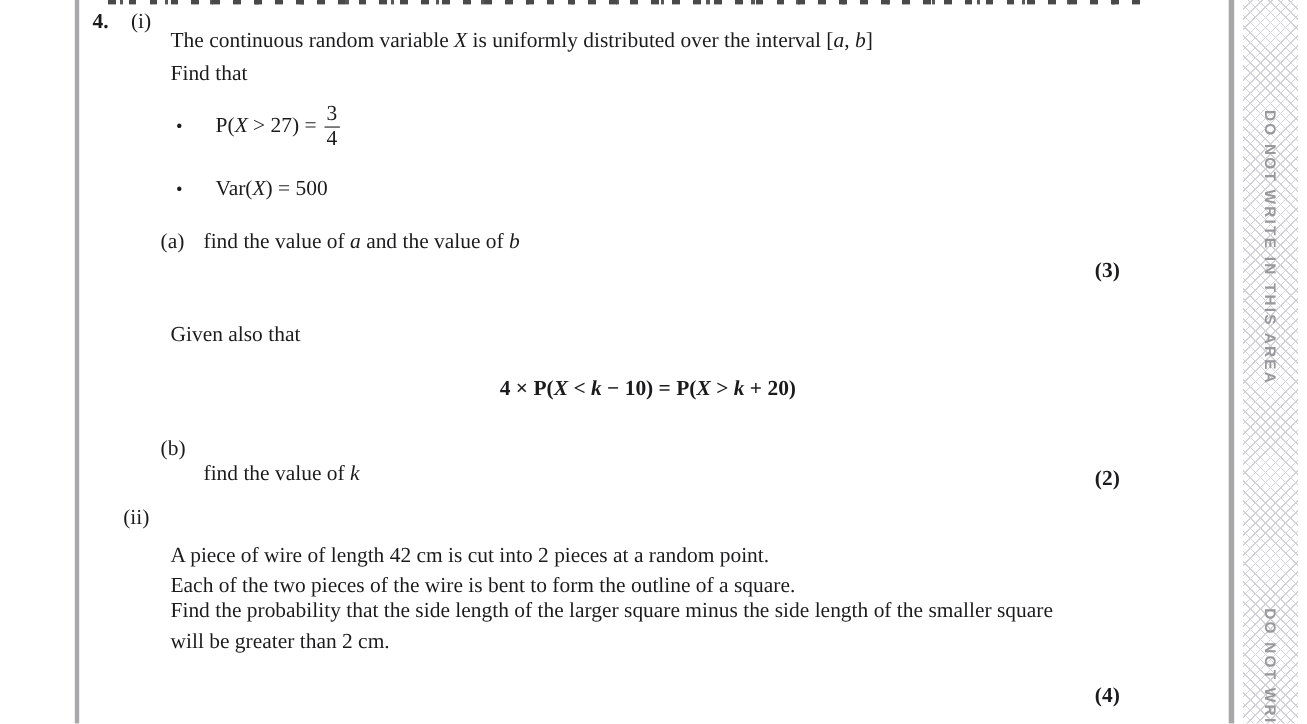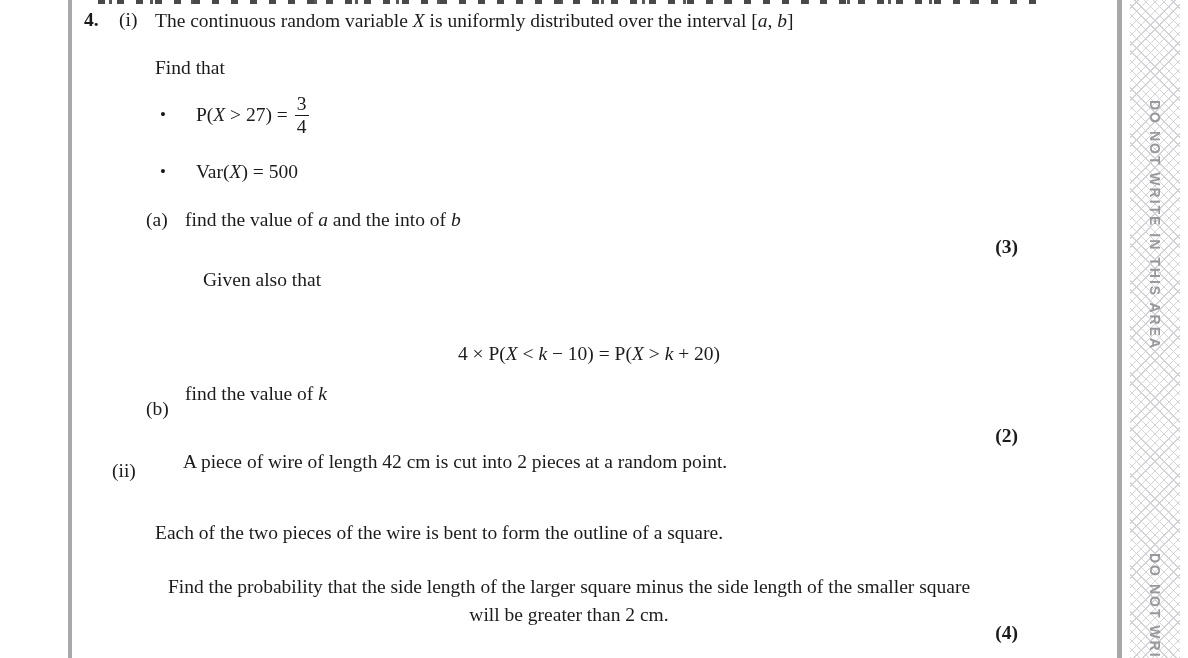--- a/index.html
+++ b/index.html
@@ -48,49 +48,49 @@
     white-space: nowrap;
   }
   .vwrap-1 { left: 1130px; top: 60px; width: 50px; height: 330px;
              display: flex; align-items: center; justify-content: center; }
   .vwrap-2 { left: 1130px; top: 553px; width: 50px; height: 105px;
              display: flex; align-items: flex-start; justify-content: center; overflow: hidden; }
 
   
   .qnum   { left: 84px;  top: 9px; font-weight: bold; }
   .qlab-i { left: 119px; top: 9px; }
-  .qintro { left: 155px; top: 10px; }
+  .qintro { left: 155px; top: 27px; }
 
   .given      { left: 155px; top: 57px; }
-  .given-also { left: 155px; top: 269px; margin-left: 48px; }
+  .given-also { left: 155px; top: 294px; }
 
   .bullet-row { display: flex; align-items: center; }
   .bullet1 { left: 160px; top: 86px;  height: 58px; }
   .bullet2 { left: 160px; top: 157px; height: 30px; }
   .bullet-glyph { font-size: 17px; margin-right: 30px; }
   .frac { display: inline-flex; flex-direction: column; align-items: center;
           line-height: 1.12; margin-left: 7px; }
   .frac .den { border-top: 1.6px solid #1b1b1d; padding: 0 2px; }
 
   .part-label-a { left: 146px; top: 209px; }
   .part-text-a  { left: 185px; top: 209px; }
   .part-label-b { left: 146px; top: 398px; }
-  .part-text-b  { left: 185px; top: 383px; }
+  .part-text-b  { left: 185px; top: 420px; }
 
   .marks { left: 900px; width: 118px; text-align: right; font-weight: bold; }
   .marks-a  { top: 236px; }
   .marks-b  { top: 425px; }
   .marks-ii { top: 622px; }
 
-  .equation { left: 160px; width: 858px; top: 343px; text-align: center; }
+  .equation { left: 160px; width: 858px; top: 343px; text-align: center; font-weight: bold; }
 
   .qlab-ii   { left: 112px; top: 460px; }
-  .ii-line1  { left: 155px; top: 451px; margin-left: 28px; }
+  .ii-line1  { left: 155px; top: 495px; }
   .ii-line2  { left: 155px; top: 522px; }
-  .ii-line3  { left: 155px; top: 573px; width: 828px; line-height: 27.5px; text-align: center; }
+  .ii-line3  { left: 155px; top: 542px; width: 828px; line-height: 27.5px; }
 </style>
 </head>
 <body>
 
 <div class="page">
 
   <div class="abs crop-artifact"></div>
 
   <div class="abs rule-left"></div>
   <div class="abs rule-right"></div>
@@ -117,21 +117,21 @@
       <span class="den">4</span>
     </span>
   </div>
 
   <div class="abs bullet2 bullet-row">
     <span class="bullet-glyph">•</span>
     <span><span>Var(</span><span class="it">X</span><span>) = 500</span></span>
   </div>
 
   <span class="abs part-label-a">(a)</span>
-  <span class="abs part-text-a"><span>find the value of </span><span class="it">a</span><span> and the into of </span><span class="it">b</span></span>
+  <span class="abs part-text-a"><span>find the value of </span><span class="it">a</span><span> and the value of </span><span class="it">b</span></span>
   <div class="abs marks marks-a">(3)</div>
 
   <span class="abs given-also">Given also that</span>
 
   <div class="abs equation"><span>4 × P(</span><span class="it">X</span><span> &lt; </span><span class="it">k</span><span> − 10) = P(</span><span class="it">X</span><span> &gt; </span><span class="it">k</span><span> + 20)</span></div>
 
   <span class="abs part-label-b">(b)</span>
   <span class="abs part-text-b"><span>find the value of </span><span class="it">k</span></span>
   <div class="abs marks marks-b">(2)</div>
 

